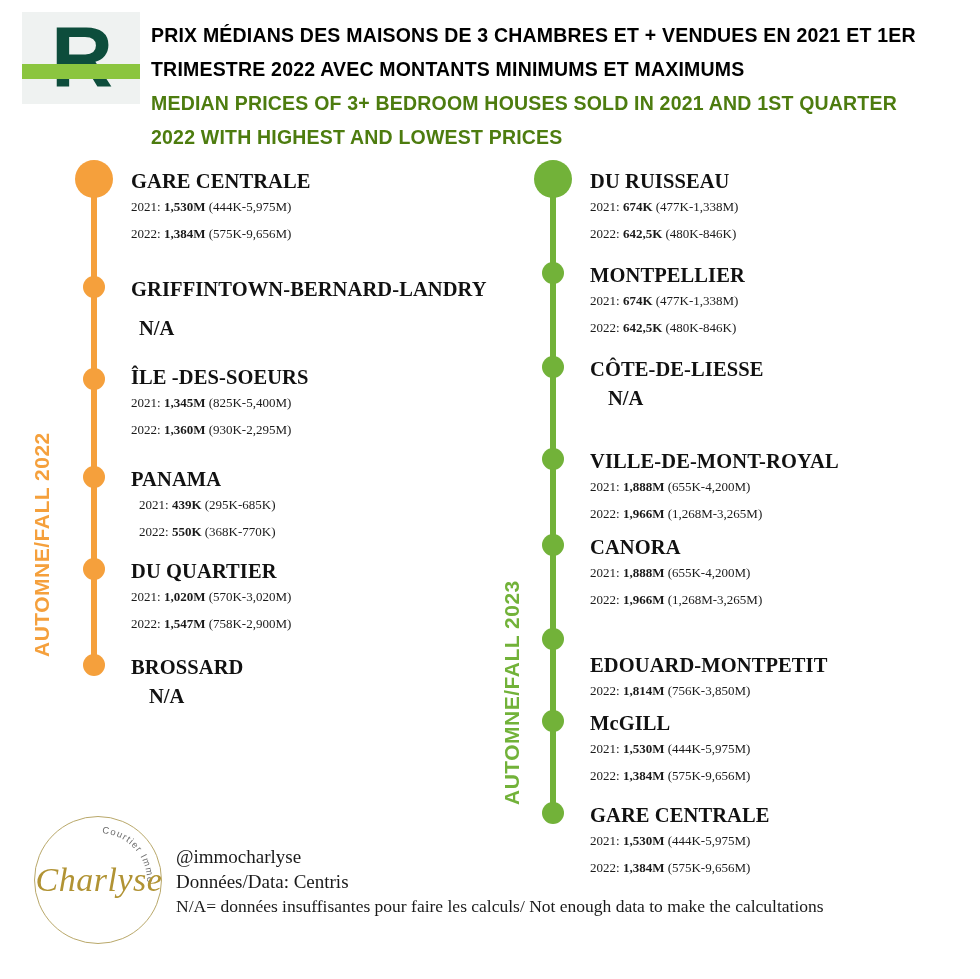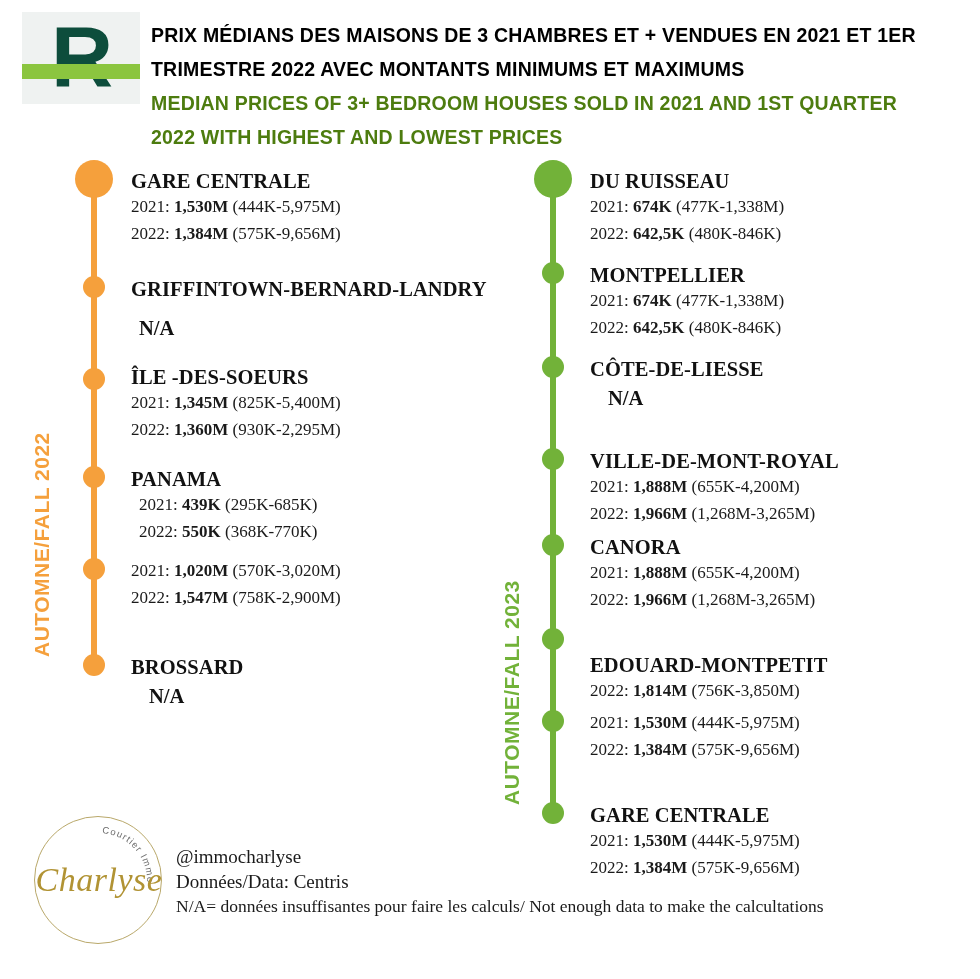--- a/index.html
+++ b/index.html
@@ -119,21 +119,21 @@
     font-family: "Liberation Serif", serif;
     font-weight: bold;
     font-size: 20.5px;
     line-height: 26px;
     color: #111111;
     letter-spacing: 0.1px;
     white-space: nowrap;
   }
   .entry-row {
     font-family: "Liberation Serif", serif;
-    font-size: 17px;
+    font-size: 13px;
     line-height: 26.5px;
     color: #1a1a1a;
     white-space: nowrap;
   }
   .entry-row b { font-weight: bold; }
   .entry-na {
     font-family: "Liberation Serif", serif;
     font-weight: bold;
     font-size: 20.5px;
     line-height: 28px;
@@ -231,20 +231,21 @@
         <div class="entry-name">ÎLE -DES-SOEURS</div>
         <div class="entry-row"><span>2021:</span> <b>1,345M</b> <span>(825K-5,400M)</span></div>
         <div class="entry-row"><span>2022:</span> <b>1,360M</b> <span>(930K-2,295M)</span></div>
       </div>
       <div class="entry" style="top: 298px;">
         <div class="entry-name">PANAMA</div>
         <div class="entry-row indent"><span>2021:</span> <b>439K</b> <span>(295K-685K)</span></div>
         <div class="entry-row indent"><span>2022:</span> <b>550K</b> <span>(368K-770K)</span></div>
       </div>
       <div class="entry" style="top: 390px;">
+        <div class="entry-name">DU QUARTIER</div>
         <div class="entry-row"><span>2021:</span> <b>1,020M</b> <span>(570K-3,020M)</span></div>
         <div class="entry-row"><span>2022:</span> <b>1,547M</b> <span>(758K-2,900M)</span></div>
       </div>
       <div class="entry" style="top: 486px;">
         <div class="entry-name">BROSSARD</div>
         <div class="entry-na" style="padding-left: 10px; margin-top: 2px;">N/A</div>
       </div>
     </div>
 <div class="dot dot-left" style="width: 38px; height: 38px; left: 49px; top: -8px;"></div>
     <div class="dot dot-left" style="width: 22px; height: 22px; left: 57px; top: 108px;"></div>
@@ -280,20 +281,21 @@
       <div class="entry" style="top: 366px;">
         <div class="entry-name">CANORA</div>
         <div class="entry-row"><span>2021:</span> <b>1,888M</b> <span>(655K-4,200M)</span></div>
         <div class="entry-row"><span>2022:</span> <b>1,966M</b> <span>(1,268M-3,265M)</span></div>
       </div>
       <div class="entry" style="top: 484px;">
         <div class="entry-name">EDOUARD-MONTPETIT</div>
         <div class="entry-row"><span>2022:</span> <b>1,814M</b> <span>(756K-3,850M)</span></div>
       </div>
       <div class="entry" style="top: 542px;">
+        <div class="entry-name">McGILL</div>
         <div class="entry-row"><span>2021:</span> <b>1,530M</b> <span>(444K-5,975M)</span></div>
         <div class="entry-row"><span>2022:</span> <b>1,384M</b> <span>(575K-9,656M)</span></div>
       </div>
       <div class="entry" style="top: 634px;">
         <div class="entry-name">GARE CENTRALE</div>
         <div class="entry-row"><span>2021:</span> <b>1,530M</b> <span>(444K-5,975M)</span></div>
         <div class="entry-row"><span>2022:</span> <b>1,384M</b> <span>(575K-9,656M)</span></div>
       </div>
     </div>
 <div class="dot dot-right" style="width: 38px; height: 38px; left: 38px; top: -8px;"></div>

